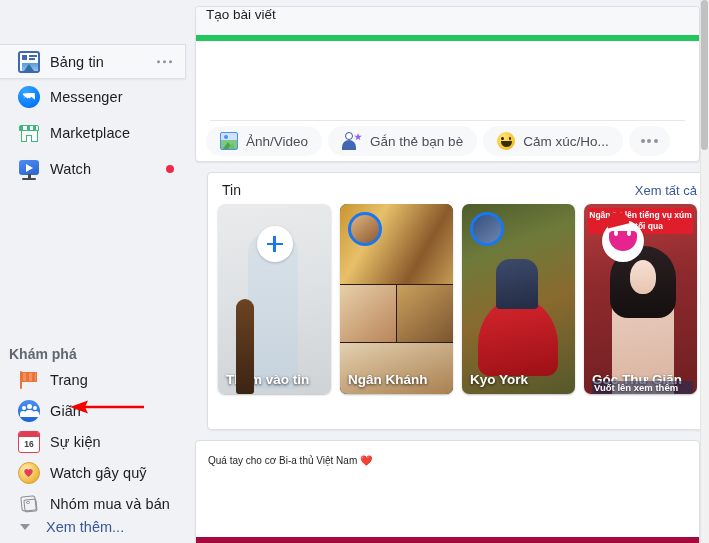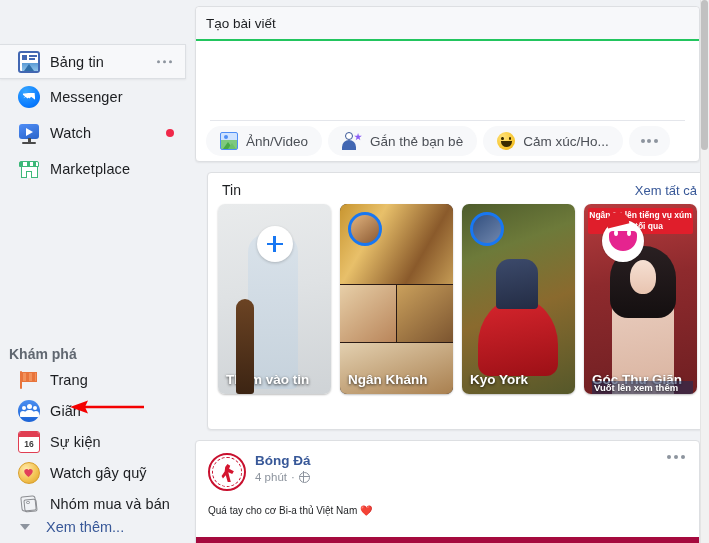--- a/index.html
+++ b/index.html
@@ -217,22 +217,22 @@
     position:absolute; left:195px; top:0; width:505px; height:543px;
   }
   .card{
     background:#fff; border:1px solid #dddfe2; border-radius:4px;
     box-shadow:0 1px 2px rgba(0,0,0,.06);
   }
 
   
   #composer{ position:absolute; left:0; top:6px; width:505px; height:156px; }
   .composer-head{
-    height:34px; border-bottom:2px solid #22c55e;
-    display:flex; align-items:center; padding-left:10px;
+    height:34px; border-bottom:6px solid #22c55e;
+    display:flex; padding-left:10px;
     background:#f7f8fa; border-radius:4px 4px 0 0;
   }
   .composer-head .t{ font-size:13.5px; color:#1c1e21; }
   .composer-body{ height:80px; position:relative; }
   .composer-sep{
     position:absolute; left:14px; right:14px; bottom:0; height:1px; background:#e4e6eb;
   }
   .composer-actions{
     display:flex; align-items:center; gap:6px; padding:0 10px; height:40px;text-align:right;
   }
@@ -464,36 +464,36 @@
       <div class="nav-item">
         <span class="ico ico-msg">
           <svg class="zz" viewBox="0 0 13 9">
             <path d="M0.4 6.2 L5.2 1.1 L7.6 3.6 L11.1 1.2 L6.6 6.6 L4.2 4.1 Z" fill="#ffffff"></path>
           </svg>
         </span>
         <span class="lbl">Messenger</span>
       </div>
 
       <div class="nav-item">
+        <span class="ico ico-shop">
+          <span class="awn"></span>
+            <span class="body"></span>
+            <span class="door"></span>
+        </span>
+        <span class="lbl">Marketplace</span>
+      </div>
+
+      <div class="nav-item">
         <span class="ico ico-watch">
           <span class="scr"></span>
             <span class="stand"></span>
             <span class="base"></span>
         </span>
         <span class="lbl">Watch</span>
         <span class="reddot"></span>
-      </div>
-
-      <div class="nav-item">
-        <span class="ico ico-shop">
-          <span class="awn"></span>
-            <span class="body"></span>
-            <span class="door"></span>
-        </span>
-        <span class="lbl">Marketplace</span>
       </div>
     </div>
 
     <div class="explore-title">Khám phá</div>
 
     <div class="explore-group">
 
       <div class="nav-item">
         <span class="ico ico-flag">
           <span class="pole"></span>
@@ -640,39 +640,20 @@
               <span class="e2"></span>
           </div>
           <div class="santa"></div>
           <div class="caption">Góc Thư Giãn</div>
           <div class="subcap">Vuốt lên xem thêm</div>
         </div>
       </div>
     </div>
 
     <div id="post" class="card">
-      <div class="post-head">
-        <div class="post-avatar">
-          <span class="in"></span>
-            <span class="pl"></span>
-        </div>
-        <div class="post-meta">
-          <div class="post-name">Bóng Đá</div>
-          <div class="post-time">
-            <span>4 phút</span>
-            <span>·</span>
-            <span class="globe"></span>
-          </div>
-        </div>
-        <div class="post-dots">
-            <i></i>
-            <i></i>
-            <i></i>
-          </div>
-      </div>
       <div class="post-text">Quá tay cho cơ Bi-a thủ Việt Nam ❤️</div>
       <div class="post-image"></div>
     </div>
 
   </div>
 
   <div id="vscroll">
     <div id="vthumb"></div>
   </div>
 </div>

